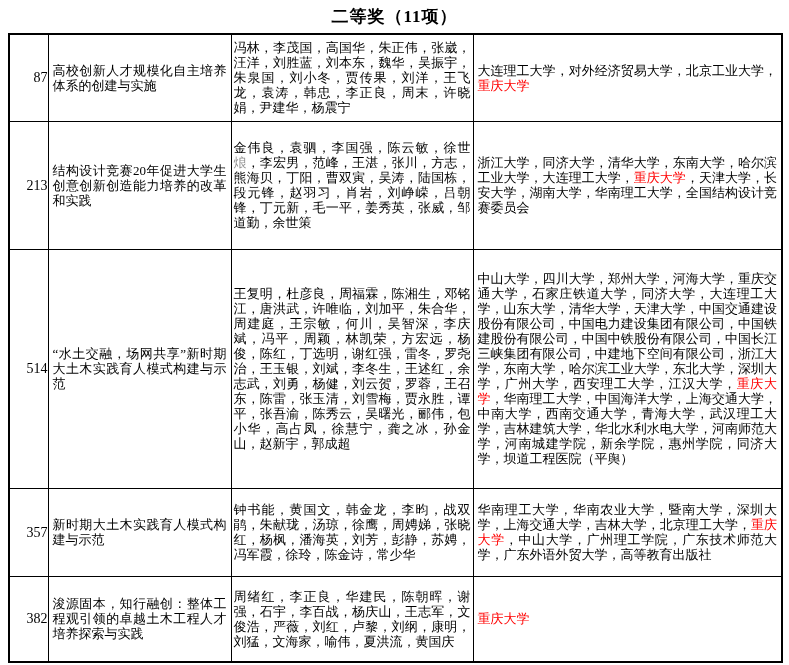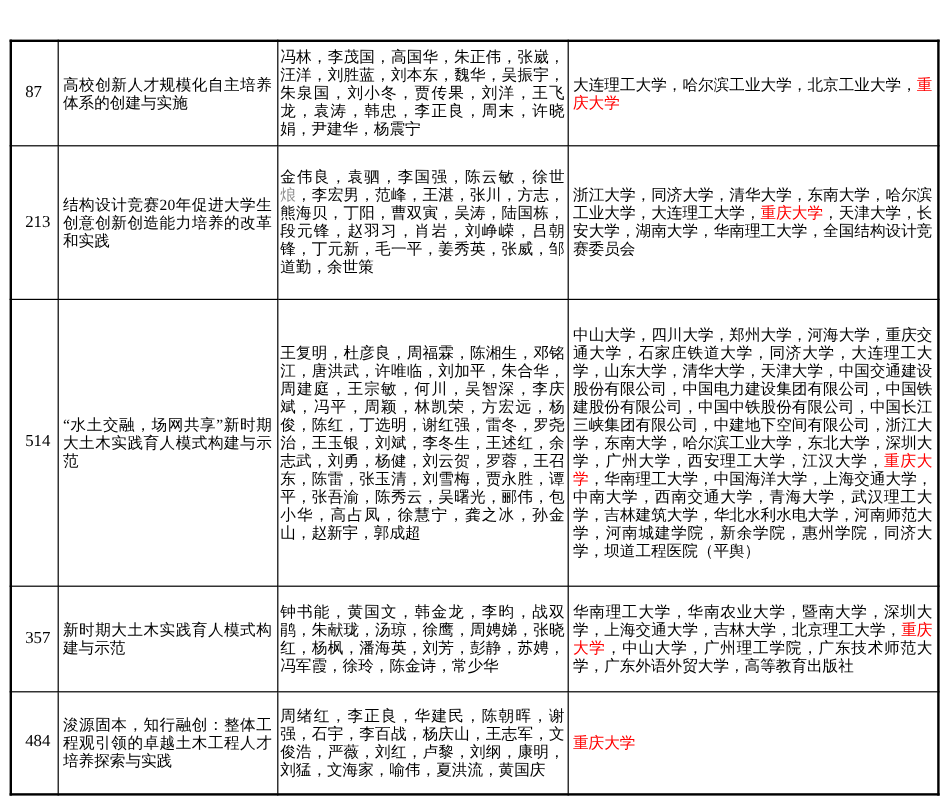--- a/index.html
+++ b/index.html
@@ -47,23 +47,23 @@
   col.col-authors { width: 242px; }
   col.col-orgs    { width: 309px; }
 
   tr.award-row:nth-child(1) { height: 87px;  }
   tr.award-row:nth-child(2) { height: 128px; }
   tr.award-row:nth-child(3) { height: 239px; }
   tr.award-row:nth-child(4) { height: 88px;  }
   tr.award-row:nth-child(5) { height: 86px;  }
 
   td.cell-id {
-    text-align: left;
+    text-align: right;
     font-size: 14px;
-    padding: 11px;
+    padding: 0;
   }
   td.cell-title {
     text-align: justify;
     padding: 2px 4px;
   }
   td.cell-authors {
     text-align: justify;
     padding: 2px 2px;
     font-family: Liberation Serif, serif;
   }
@@ -76,41 +76,42 @@
     font-weight: normal;
   }
   .seg-muted {
     color: var(--muted, #8f8f8f);
   }
 </style>
 </head>
 <body>
 
 <div class="page">
+  <h1 class="page-title">二等奖（11项）</h1>
 
   <table class="awards-table">
     <colgroup>
       <col class="col-id">
       <col class="col-title">
       <col class="col-authors">
       <col class="col-orgs">
     </colgroup>
     <tbody id="table-body">
   <tr class="award-row">
     <td class="cell cell-id">
       <span>87</span>
     </td>
     <td class="cell cell-title">
       <span>高校创新人才规模化自主培养体系的创建与实施</span>
     </td>
     <td class="cell cell-authors">
       <span><span>冯林，李茂国，高国华，朱正伟，张崴，汪洋，刘胜蓝，刘本东，魏华，吴振宇，朱泉国，刘小冬，贾传果，刘洋，王飞龙，袁涛，韩忠，李正良，周末，许晓娟，尹建华，杨震宁</span></span>
     </td>
     <td class="cell cell-orgs">
-      <span><span>大连理工大学，哈尔滨工业大学，北京工业大学，</span><span class="seg-highlight">重庆大学</span></span>
+      <span><span>大连理工大学，对外经济贸易大学，北京工业大学，</span><span class="seg-highlight">重庆大学</span></span>
     </td>
   </tr>
 
   <tr class="award-row">
     <td class="cell cell-id">
       <span>213</span>
     </td>
     <td class="cell cell-title">
       <span>结构设计竞赛20年促进大学生创意创新创造能力培养的改革和实践</span>
     </td>
@@ -147,21 +148,21 @@
     <td class="cell cell-authors">
       <span><span>钟书能，黄国文，韩金龙，李昀，战双鹃，朱献珑，汤琼，徐鹰，周娉娣，张晓红，杨枫，潘海英，刘芳，彭静，苏娉，冯军霞，徐玲，陈金诗，常少华</span></span>
     </td>
     <td class="cell cell-orgs">
       <span><span>华南理工大学，华南农业大学，暨南大学，深圳大学，上海交通大学，吉林大学，北京理工大学，</span><span class="seg-highlight">重庆大学</span><span>，中山大学，广州理工学院，广东技术师范大学，广东外语外贸大学，高等教育出版社</span></span>
     </td>
   </tr>
 
   <tr class="award-row">
     <td class="cell cell-id">
-      <span>484</span>
+      <span>382</span>
     </td>
     <td class="cell cell-title">
       <span>浚源固本，知行融创：整体工程观引领的卓越土木工程人才培养探索与实践</span>
     </td>
     <td class="cell cell-authors">
       <span><span>周绪红，李正良，华建民，陈朝晖，谢强，石宇，李百战，杨庆山，王志军，文俊浩，严薇，刘红，卢黎，刘纲，康明，刘猛，文海家，喻伟，夏洪流，黄国庆</span></span>
     </td>
     <td class="cell cell-orgs">
       <span><span class="seg-highlight">重庆大学</span></span>
     </td>

